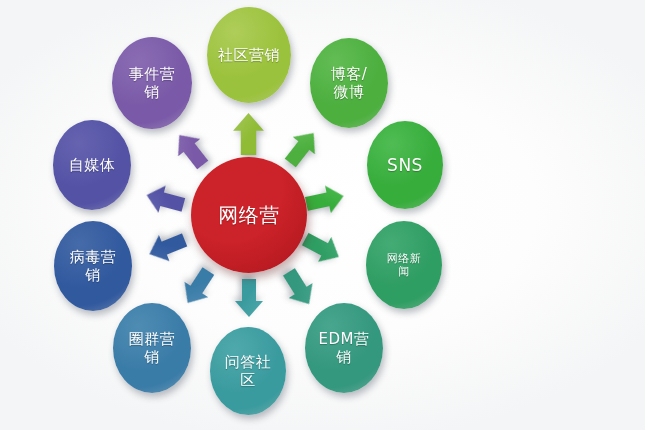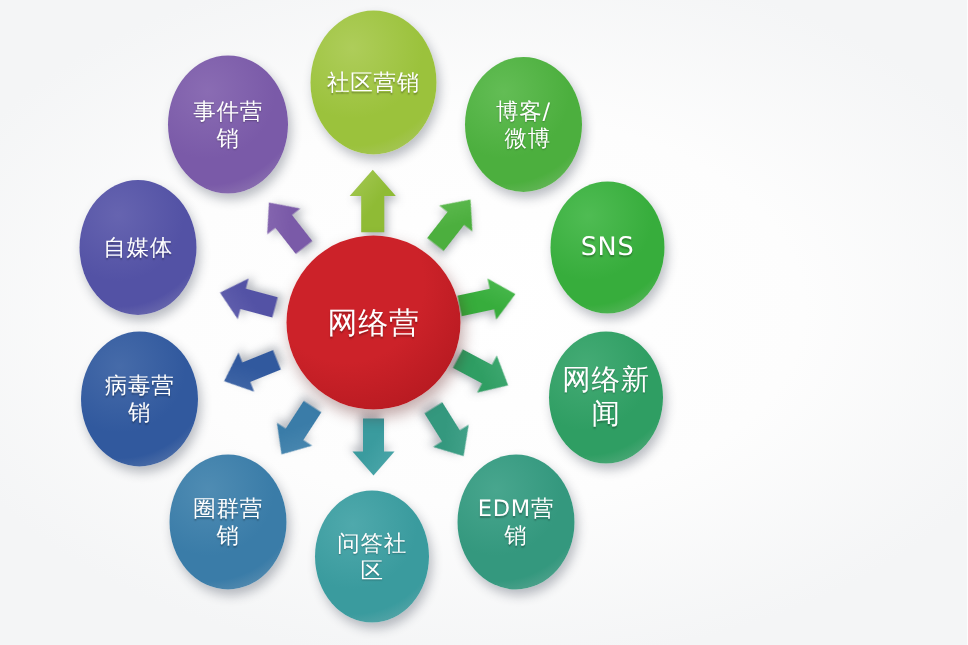--- a/index.html
+++ b/index.html
@@ -191,32 +191,32 @@
         </svg>
       </div>
     </div>
 
   <div id="node-layer">
       <div class="node" style="left: 207px; top: 7px; width: 84px; height: 96px; font-size: 15px; background: radial-gradient(circle at 33% 26%, rgb(174, 205, 90) 0%, rgb(155, 194, 60) 52%, rgb(155, 194, 60) 72%, rgba(0, 0, 0, 0.16) 140%);">
         <div>
           <span class="lbl">社区营销</span>
         </div>
       </div>
-      <div class="node" style="left: 310px; top: 38px; width: 78px; height: 90px; font-size: 15px; background: radial-gradient(circle at 33% 26%, rgb(99, 189, 85) 0%, rgb(76, 175, 62) 52%, rgb(76, 175, 62) 72%, rgba(0, 0, 0, 0.16) 140%); text-align: right;">
+      <div class="node" style="left: 310px; top: 38px; width: 78px; height: 90px; font-size: 15px; background: radial-gradient(circle at 33% 26%, rgb(99, 189, 85) 0%, rgb(76, 175, 62) 52%, rgb(76, 175, 62) 72%, rgba(0, 0, 0, 0.16) 140%);">
         <div>
           <span class="lbl">博客/</span>
           <span class="lbl">微博</span>
         </div>
       </div>
       <div class="node" style="left: 367px; top: 121px; width: 76px; height: 88px; font-size: 17px; background: radial-gradient(circle at 33% 26%, rgb(79, 188, 83) 0%, rgb(55, 173, 60) 52%, rgb(55, 173, 60) 72%, rgba(0, 0, 0, 0.16) 140%);">
         <div>
           <span class="lbl">SNS</span>
         </div>
       </div>
-      <div class="node" style="left: 366px; top: 221px; width: 76px; height: 88px; font-size: 19px; background: radial-gradient(circle at 33% 26%, rgb(68, 171, 117) 0%, rgb(47, 158, 99) 52%, rgb(47, 158, 99) 72%, rgba(0, 0, 0, 0.16) 140%);">
+      <div class="node" style="left: 366px; top: 221px; width: 76px; height: 88px; font-size: 11px; background: radial-gradient(circle at 33% 26%, rgb(68, 171, 117) 0%, rgb(47, 158, 99) 52%, rgb(47, 158, 99) 72%, rgba(0, 0, 0, 0.16) 140%);">
         <div>
           <span class="lbl">网络新</span>
           <span class="lbl">闻</span>
         </div>
       </div>
       <div class="node" style="left: 305px; top: 303px; width: 78px; height: 90px; font-size: 15px; background: radial-gradient(circle at 33% 26%, rgb(72, 166, 142) 0%, rgb(52, 152, 126) 52%, rgb(52, 152, 126) 72%, rgba(0, 0, 0, 0.16) 140%);">
         <div>
           <span class="lbl">EDM营</span>
           <span class="lbl">销</span>
         </div>

